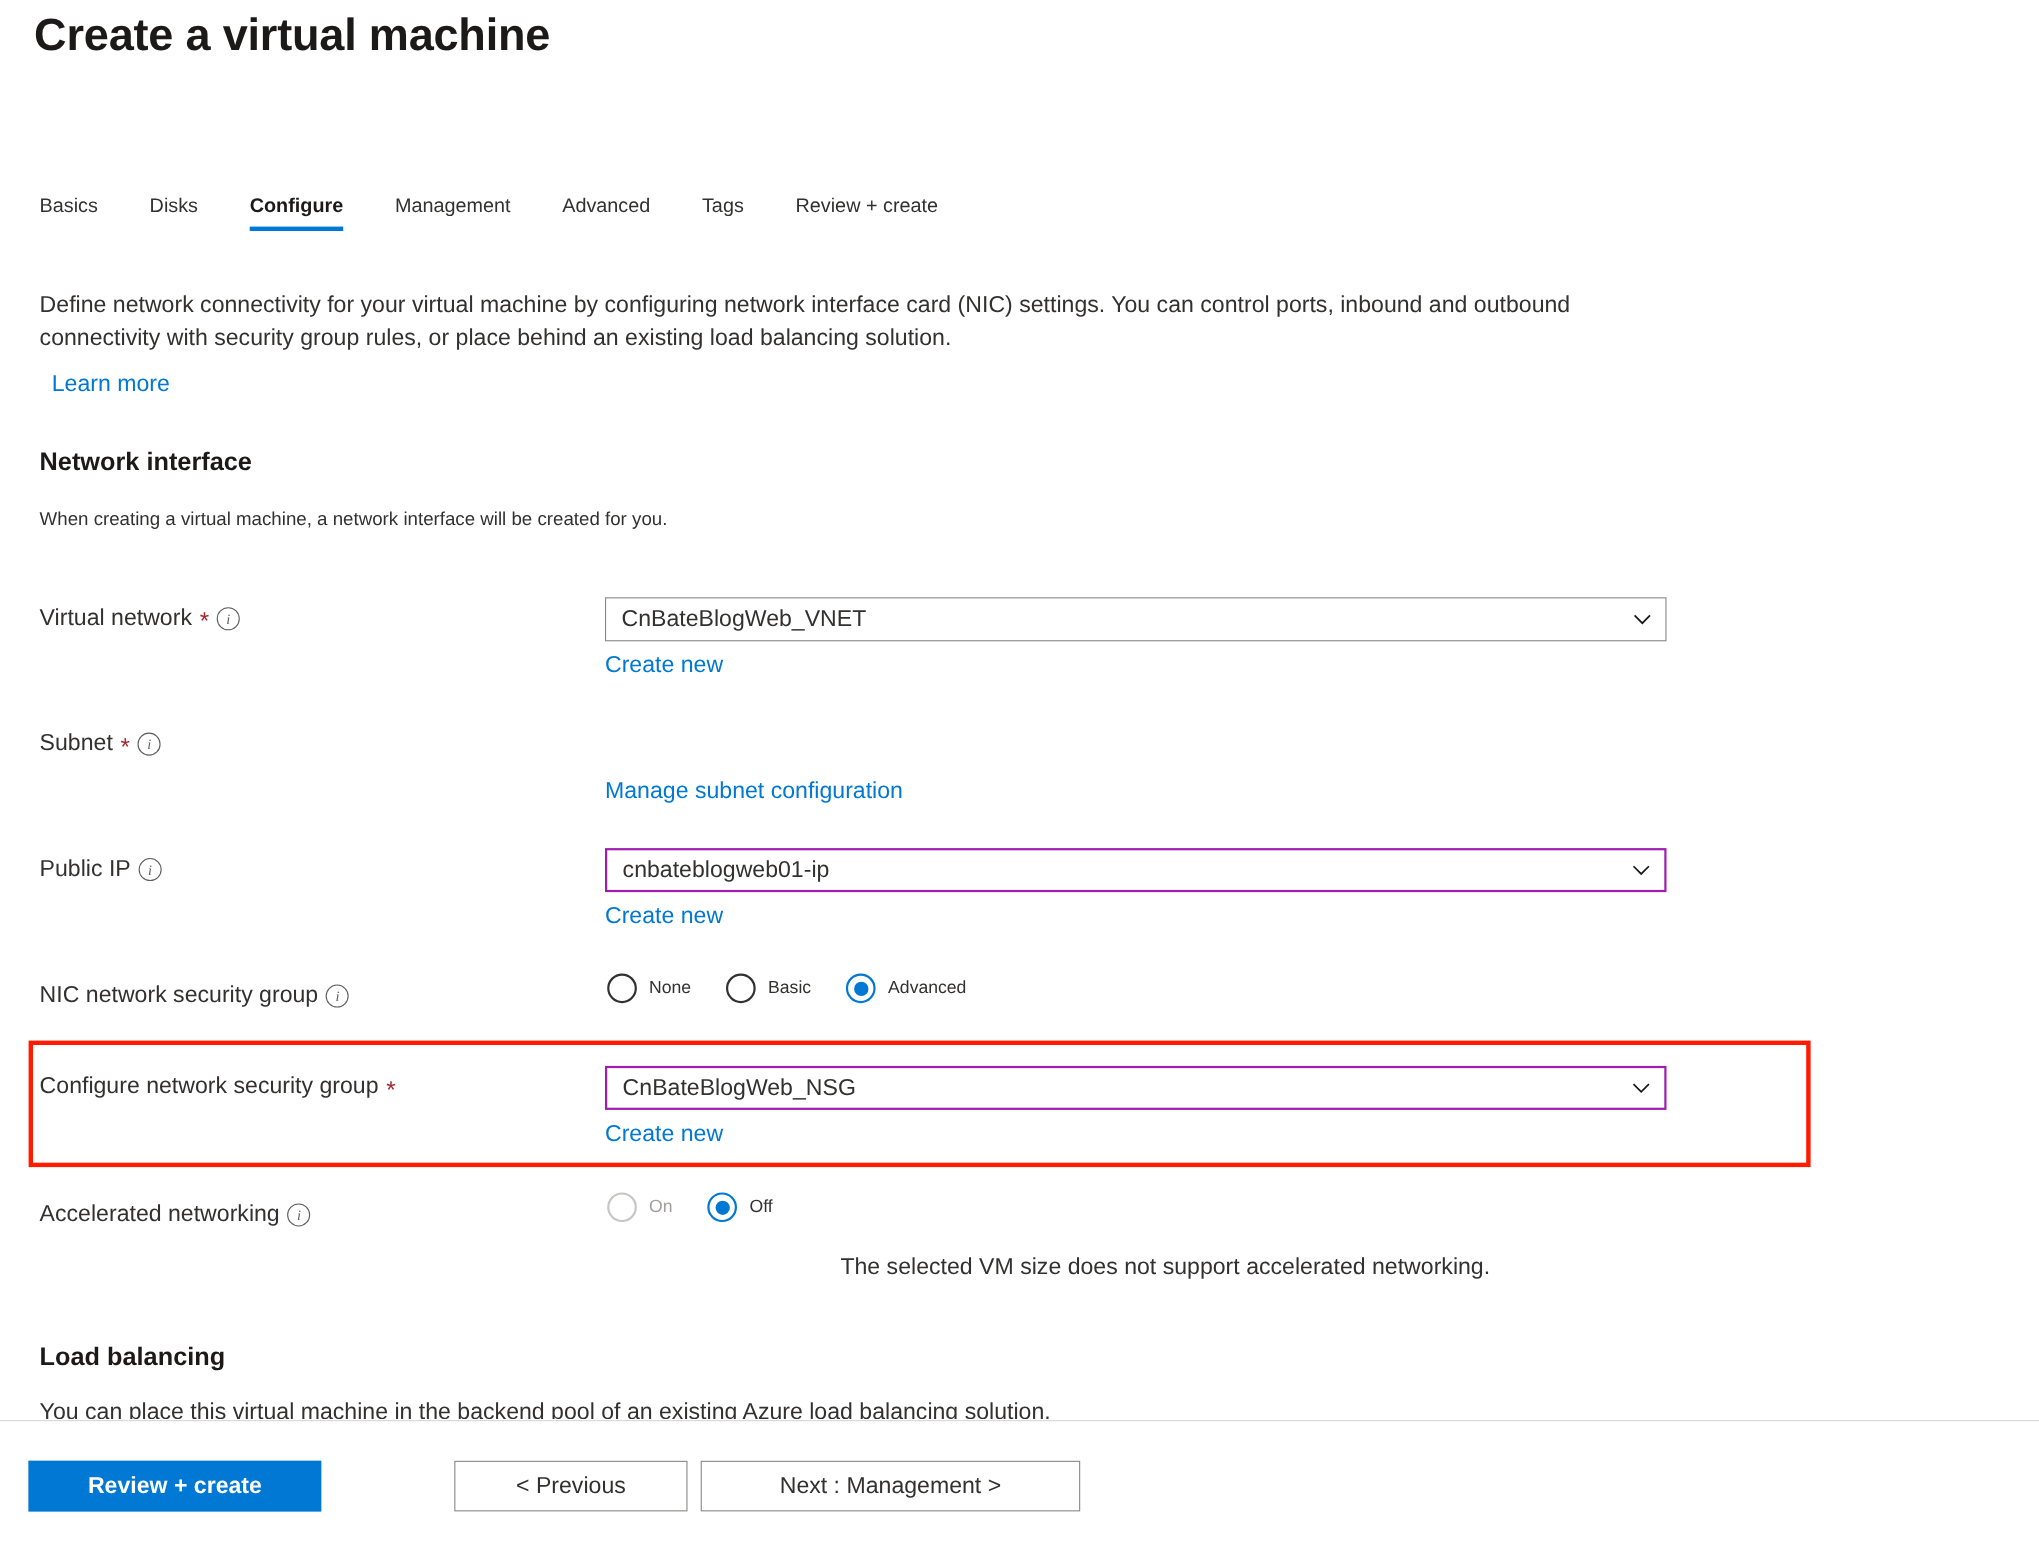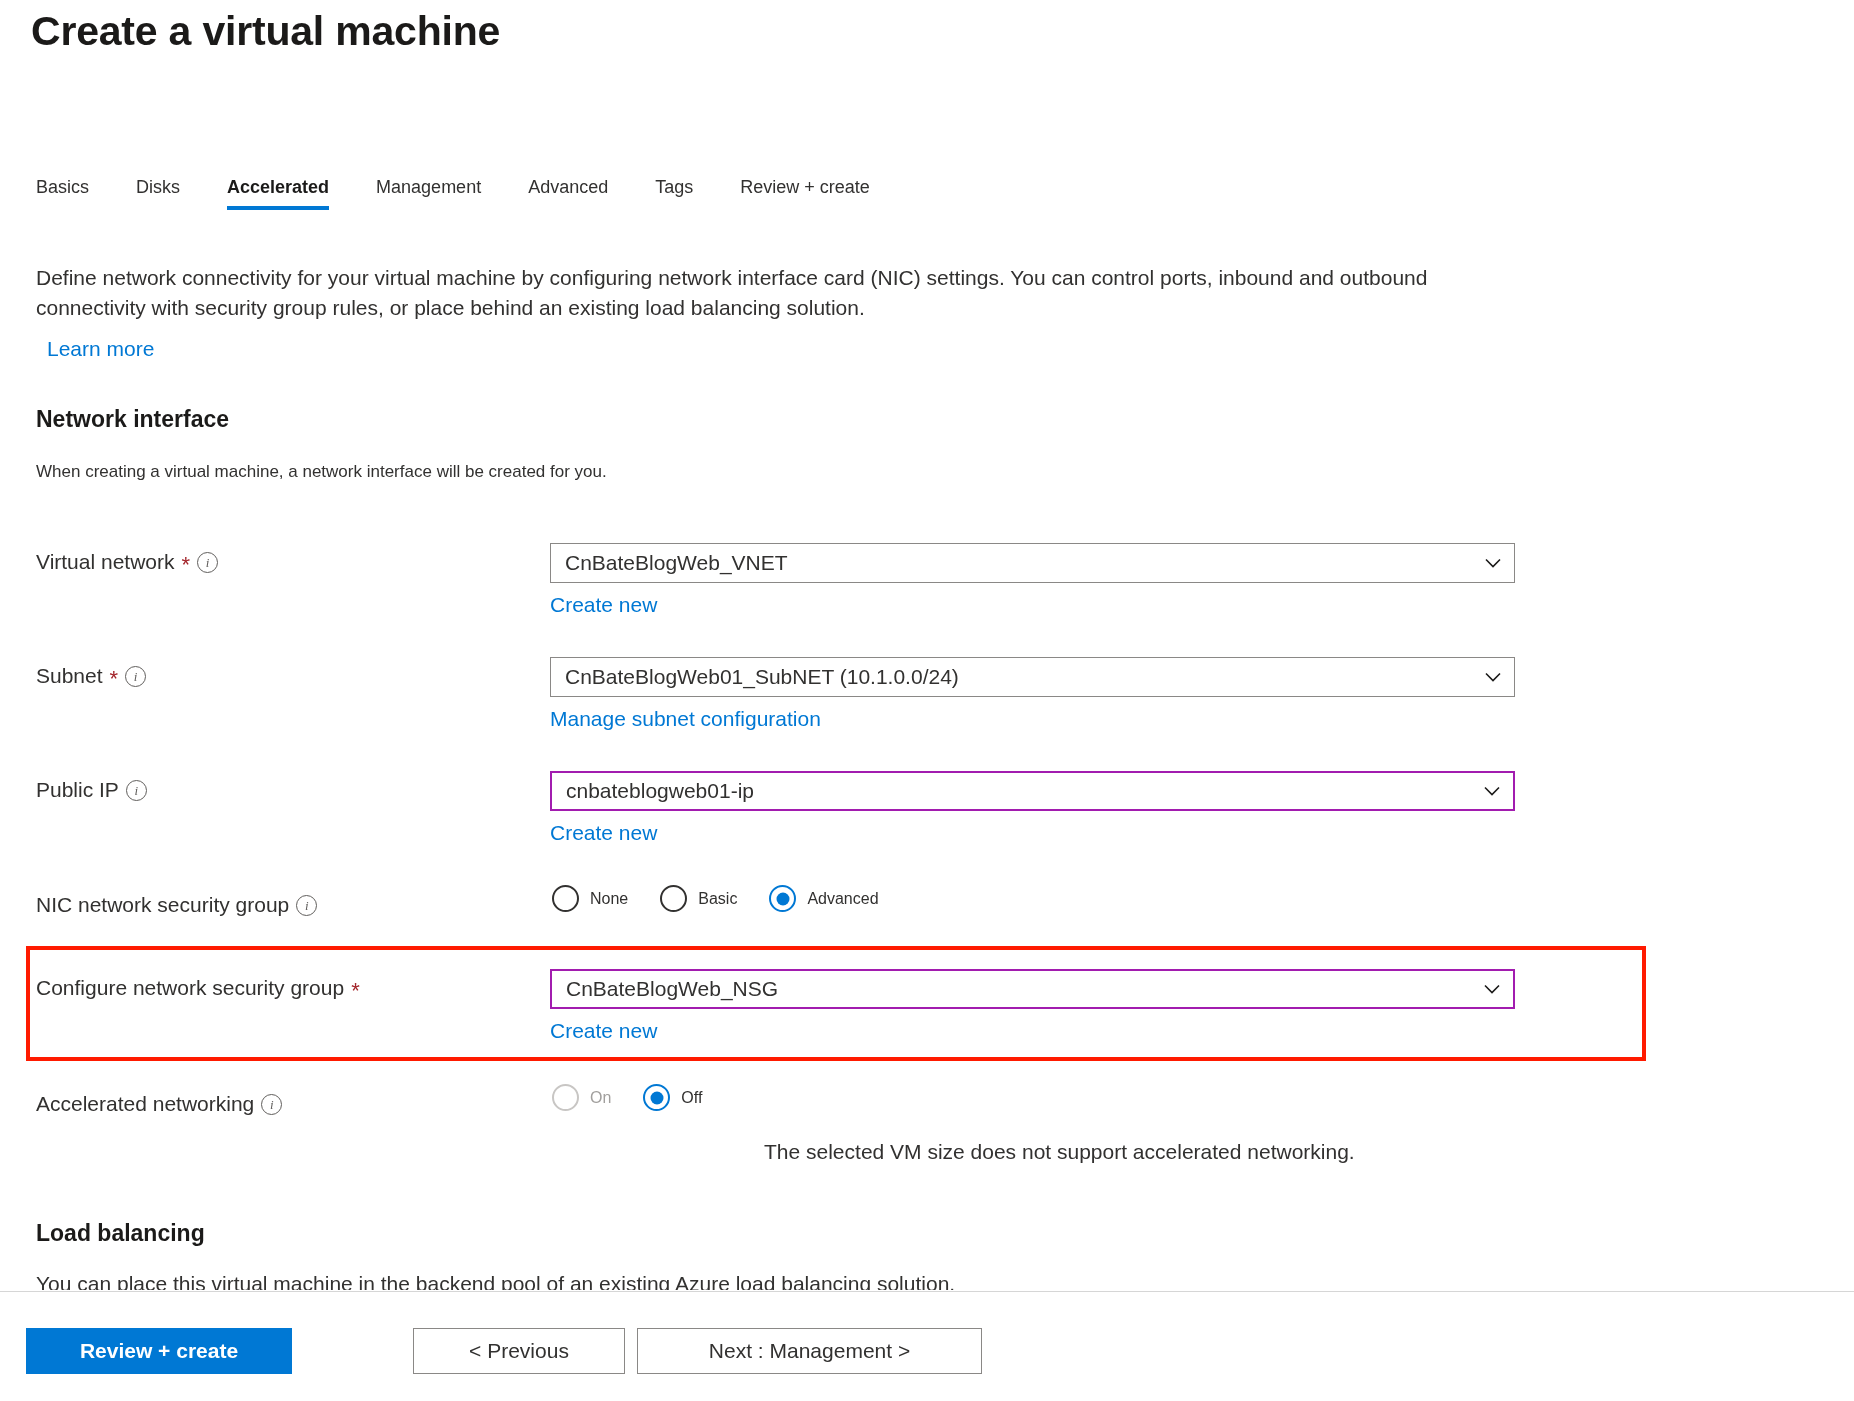--- a/index.html
+++ b/index.html
@@ -261,21 +261,21 @@
 </head>
 <body>
 
 <div class="page">
 
   <div class="page-title">Create a virtual machine</div>
 
   <div class="tabs">
     <div class="tab">Basics</div>
     <div class="tab">Disks</div>
-    <div class="tab active">Accelerated</div>
+    <div class="tab active">Configure</div>
     <div class="tab">Management</div>
     <div class="tab">Advanced</div>
     <div class="tab">Tags</div>
     <div class="tab">Review + create</div>
   </div>
 
   <div class="intro">Define network connectivity for your virtual machine by configuring network interface card (NIC) settings. You can control ports, inbound and outbound connectivity with security group rules, or place behind an existing load balancing solution.</div>
   <div class="learn-more">Learn more</div>
 
   <div class="section-head" style="left:36px; top:406px;">Network interface</div>
@@ -294,28 +294,20 @@
         </svg>
     </span>
   </div>
   <div class="field-link" style="left:550px; top:593px;">Create new</div>
 
   <div class="row-label" style="left:36px; top:664px;">
     <span>Subnet</span>
     <span class="req">*</span>
     <span class="info-icon">i</span>
   </div>
-  <div class="field" style="left:550px; top:657px; width:965px;">
-    <span class="field-value">CnBateBlogWeb01_SubNET (10.1.0.0/24)</span>
-    <span class="chev">
-      <svg width="20" height="20" viewBox="0 0 20 20">
-          <path d="M3 6.5 L10 13.5 L17 6.5" fill="none" stroke="#1b1a19" stroke-width="1.6"></path>
-        </svg>
-    </span>
-  </div>
   <div class="field-link" style="left:550px; top:707px;">Manage subnet configuration</div>
 
   <div class="row-label" style="left:36px; top:778px;">
     <span>Public IP</span>
     <span class="info-icon">i</span>
   </div>
   <div class="field focused" style="left:550px; top:771px; width:965px;">
     <span class="field-value">cnbateblogweb01-ip</span>
     <span class="chev">
       <svg width="20" height="20" viewBox="0 0 20 20">

